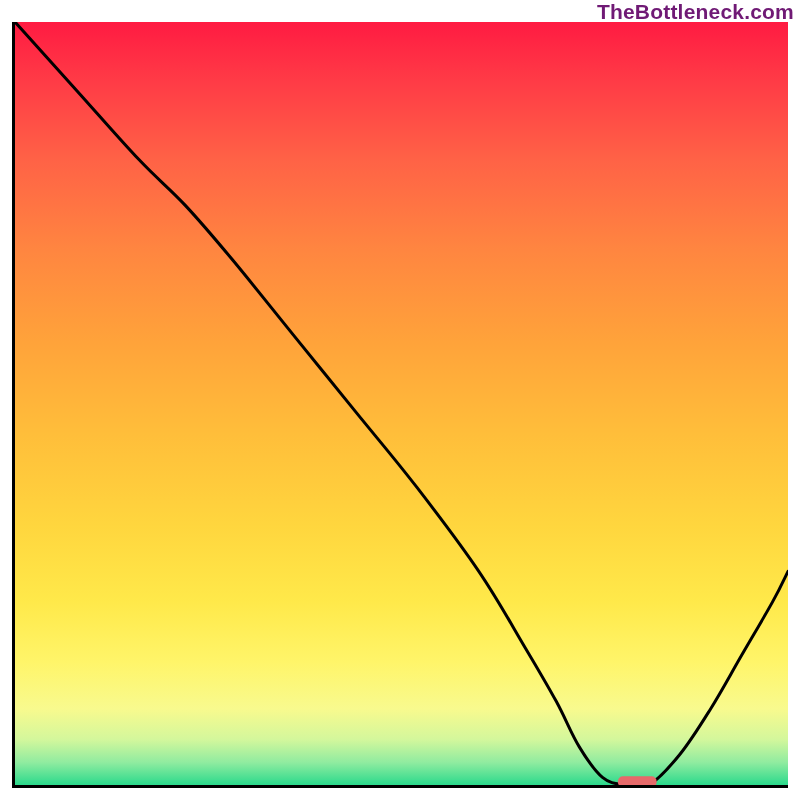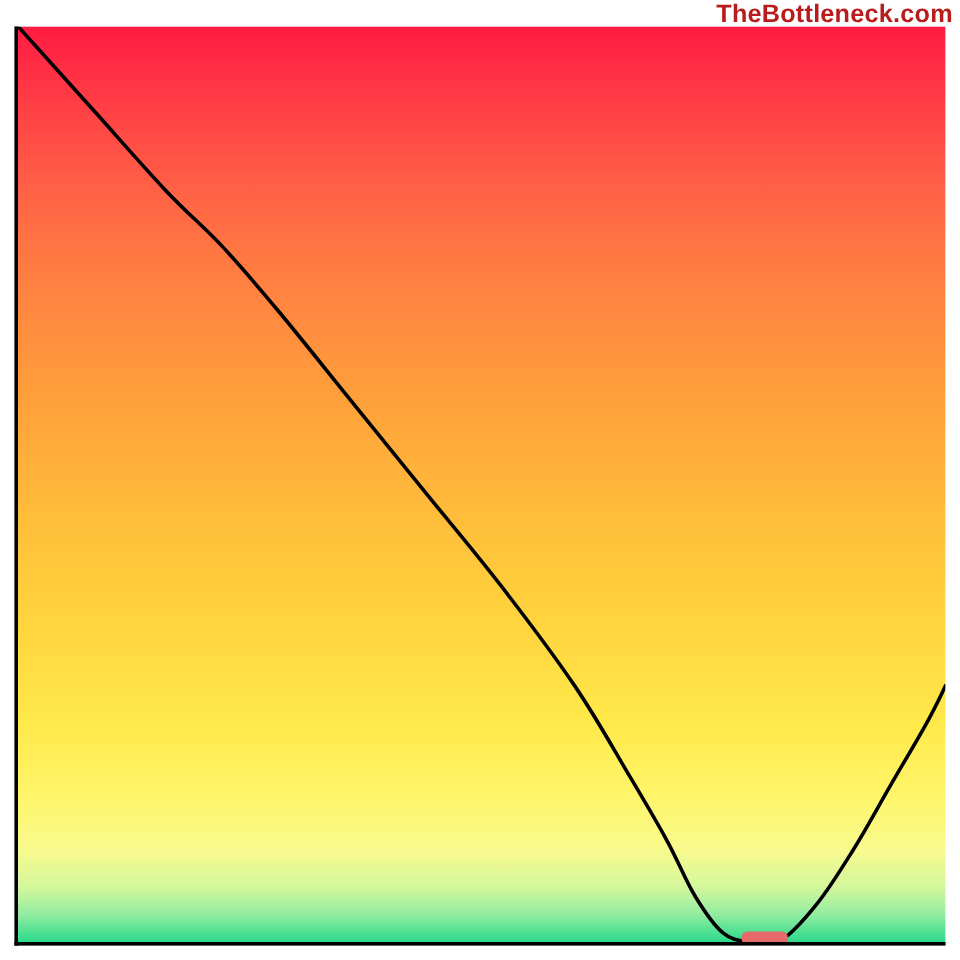--- a/index.html
+++ b/index.html
@@ -52,21 +52,21 @@
     width: 100%;
     height: 100%;
   }
   .watermark {
     position: absolute;
     top: 0;
     right: 6px;
     font-family: Arial, Helvetica, sans-serif;
     font-size: 21px;
     font-weight: 600;
-    color: #b91c1c;
+    color: #701a75;
     letter-spacing: 0.2px;
   }
 </style>
 </head>
 <body>
 
 <div class="chart-container">
   <div class="watermark">TheBottleneck.com</div>
   <div class="plot-area">
     <div class="gradient-bg"></div>

